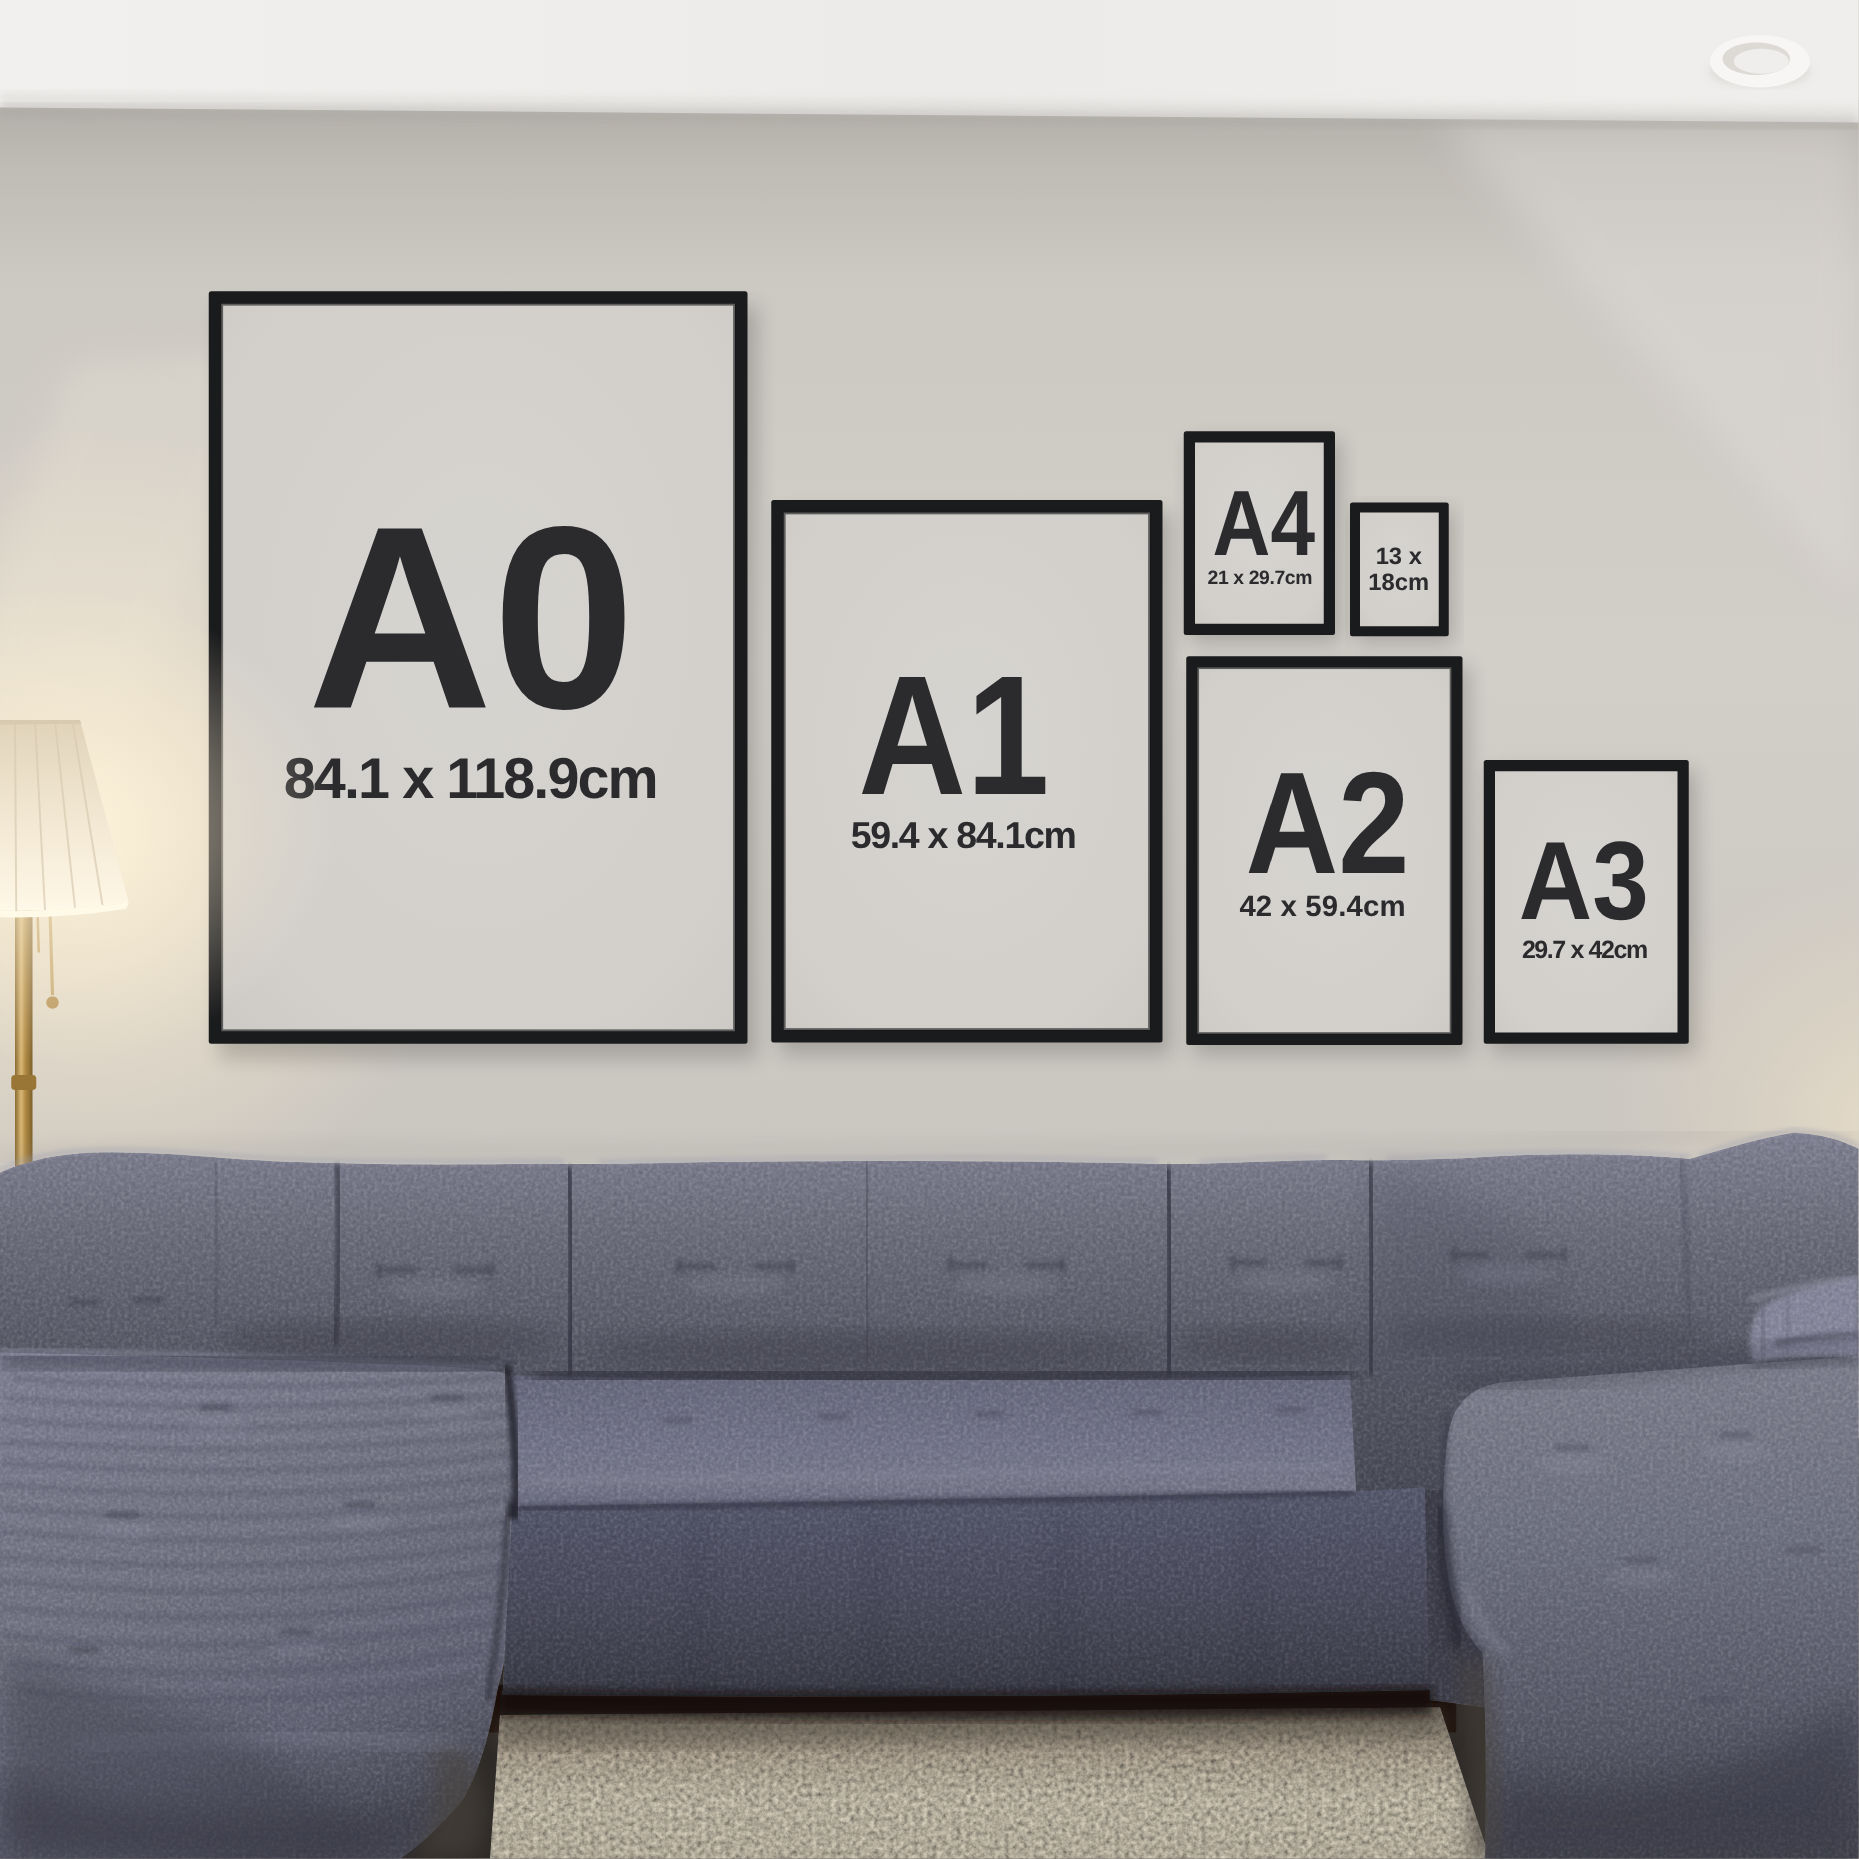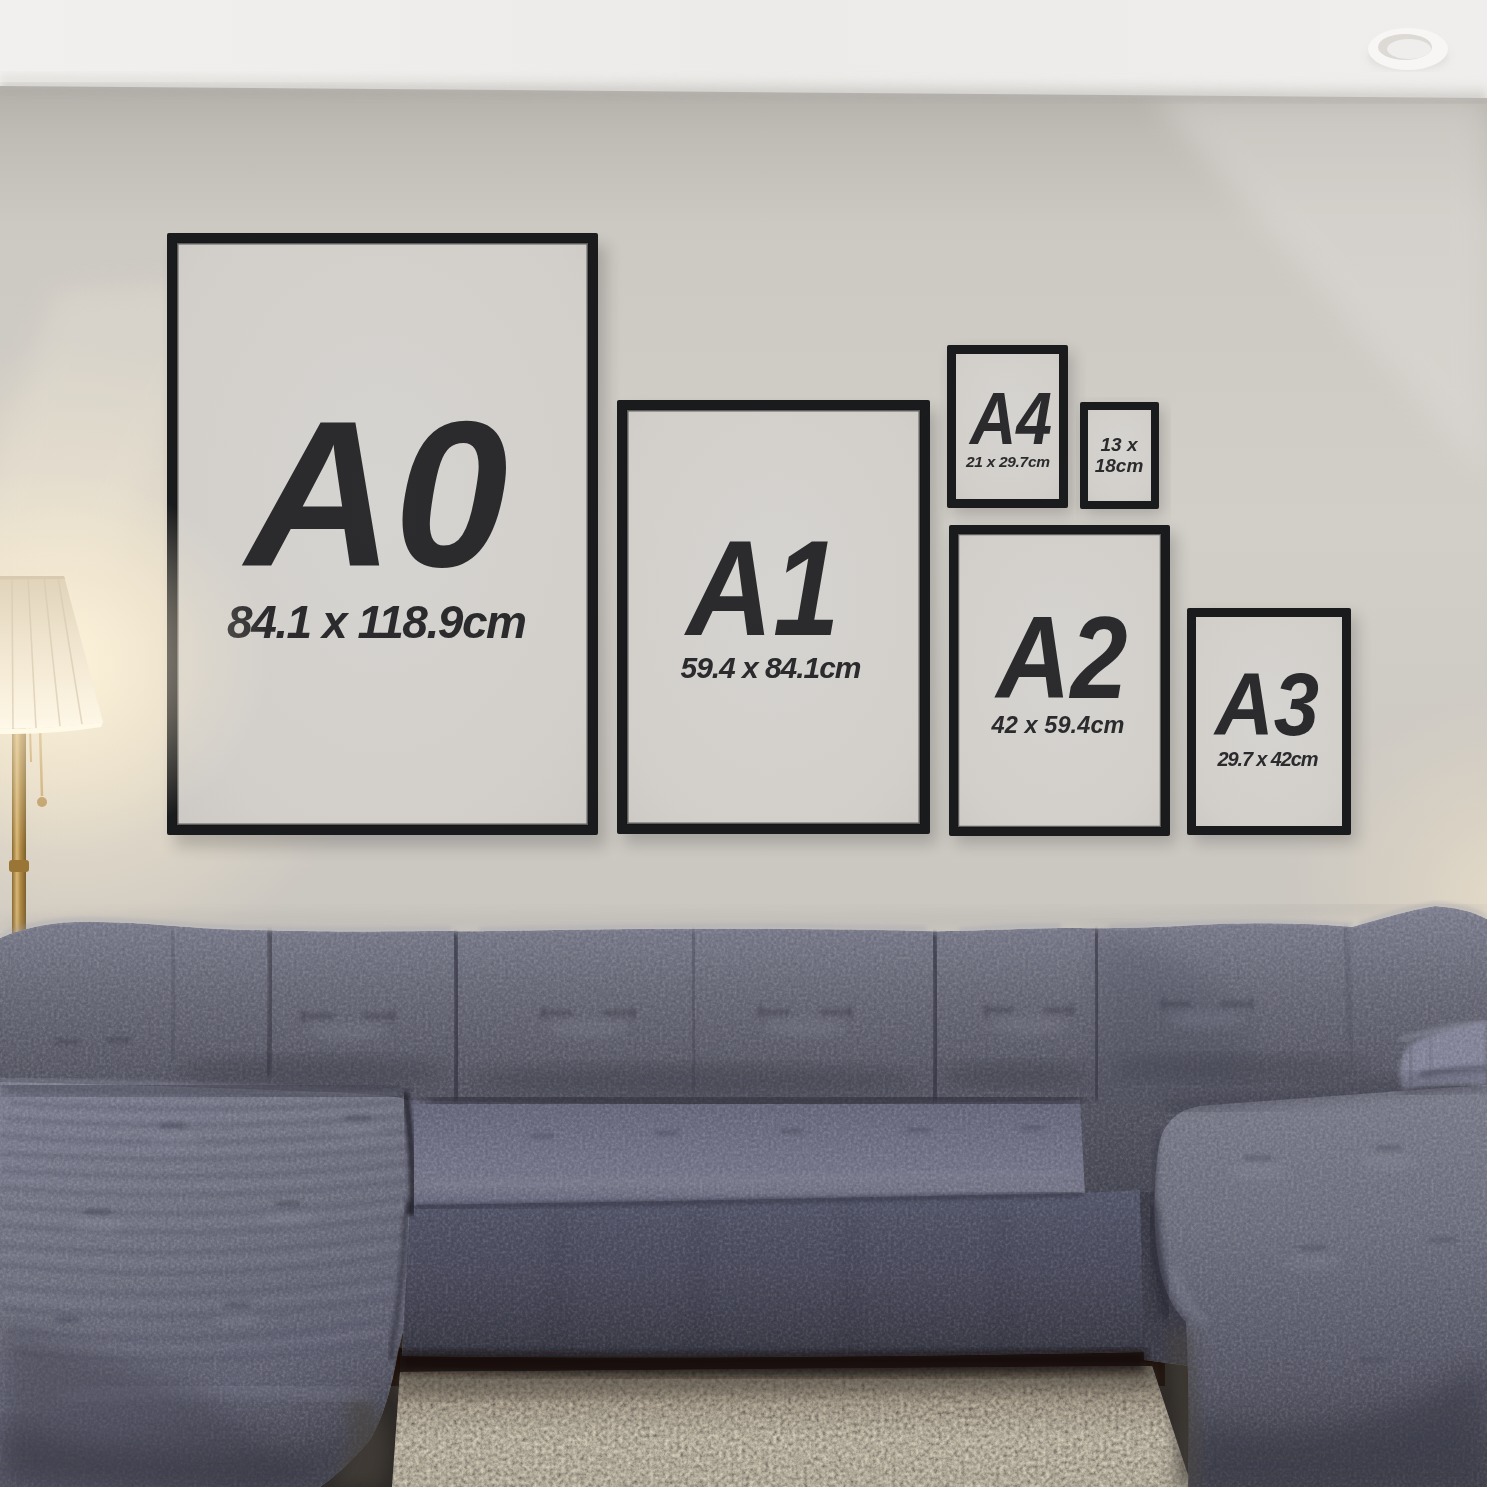--- a/index.html
+++ b/index.html
@@ -1,16 +1,16 @@
 <!DOCTYPE html>
 <html><head>
 <meta charset="utf-8">
 <style>
 html,body{margin:0;padding:0;background:#cfccc8;}
-#scene{width:1487px;height:1487px;position:relative;overflow:hidden;font-style:italic;}
+#scene{width:1487px;height:1487px;position:relative;overflow:hidden;}
 text{font-family:"Liberation Sans",sans-serif;font-weight:bold;fill:#28282b;fill-opacity:0.98;}
 </style>
 </head>
 <body>
 <div id="scene">
 <svg width="1487" height="1487" viewBox="0 0 1487 1487" xmlns="http://www.w3.org/2000/svg">
 <defs>
 <linearGradient id="wallg" x1="0" y1="0" x2="0" y2="1">
  <stop offset="0" stop-color="#b1ada7"></stop>
  <stop offset="0.06" stop-color="#bfbbb5"></stop>

